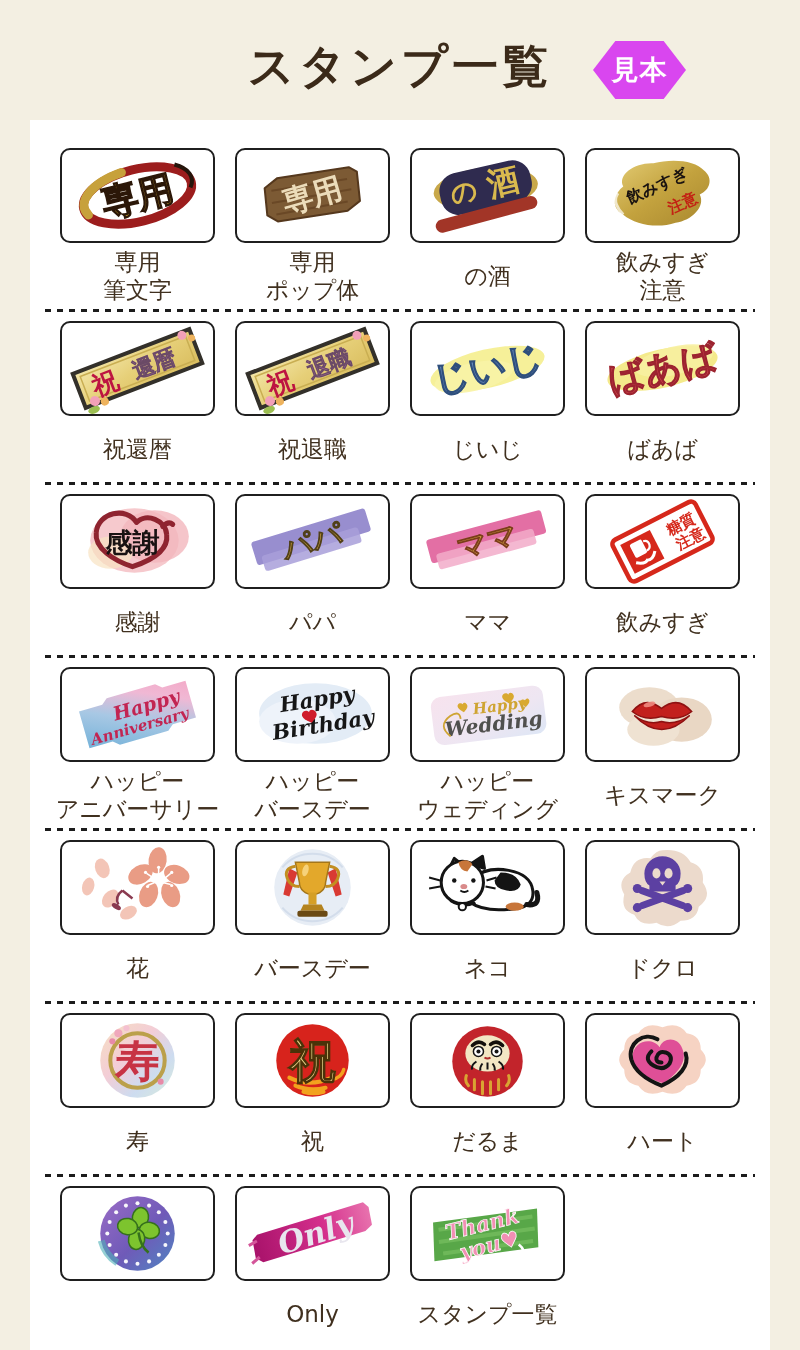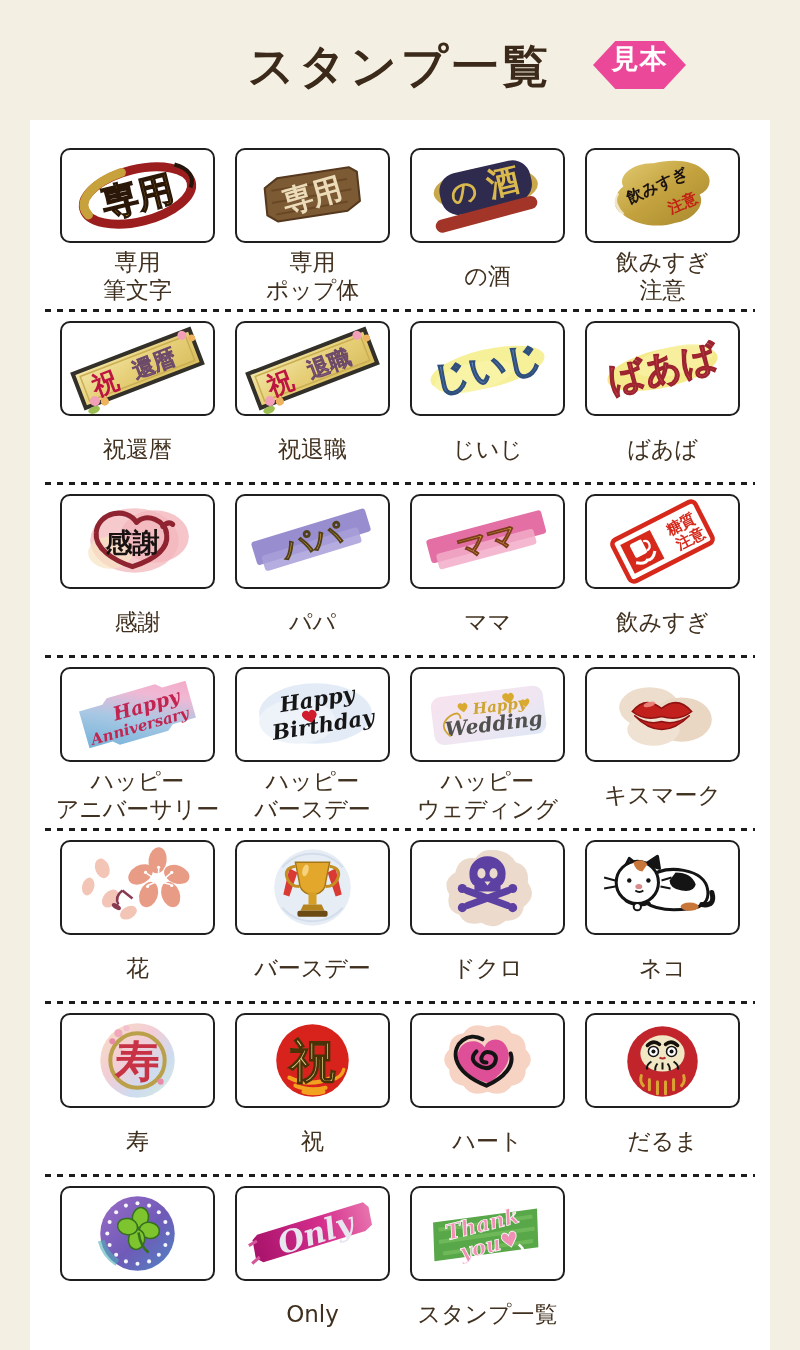--- a/index.html
+++ b/index.html
@@ -7,24 +7,24 @@
     width:800px;height:1350px;overflow:hidden;
     background:#f3efe2;
     font-family:"DejaVu Sans",sans-serif;
   }
   .header{position:relative;height:103px}
   .title{
     margin:17px;text-align:center;font-size:46px;font-weight:bold;
     color:#3b2a19;letter-spacing:4px;padding-top:26px;line-height:1;
   }
   .badge{
-    position:absolute;left:593px;top:24px;width:93px;height:48px;
-    background:#ec4899;
+    position:absolute;left:593px;top:24px;width:93px;height:58px;
+    background:#d946ef;
     clip-path:polygon(24% 0,76% 0,100% 50%,76% 100%,24% 100%,0 50%);
-    display:flex;justify-content:center;
+    display:flex;align-items:center;justify-content:center;
   }
   .badge span{color:#ffffff;font-size:27px;font-weight:bold;letter-spacing:1px}
   .panel{
     width:740px;margin:0 auto;background:#ffffff;
     padding:28px 0 18px;box-sizing:border-box;
   }
   .row{
     display:grid;grid-template-columns:repeat(4,155px);
     column-gap:20px;justify-content:center;
   }
@@ -371,40 +371,20 @@
               <path d="M98 26 l6 26 l-6 2 l-8 -24 z" fill="#d93a33"></path>
               <path d="M58 24 q-12 2 -8 12 q3 8 12 8 M92 24 q12 2 8 12 q-3 8 -12 8" fill="none" stroke="#c28e20" stroke-width="3"></path>
               <path d="M58 20 h34 l-4 20 a13 12 0 0 1 -26 0 z" fill="#e3a82b" stroke="#a4761a" stroke-width="1.5"></path>
               <rect x="71" y="50" width="8" height="12" fill="#d59f26"></rect>
               <path d="M66 62 h18 l3 6 h-24 z" fill="#b4831e"></path>
               <rect x="60" y="68" width="30" height="6" rx="2" fill="#6b4a14"></rect>
               <ellipse cx="68" cy="28" rx="3" ry="6" fill="#f6d27a" transform="rotate(15 68 28)"></ellipse>
             </svg>
           </div>
           <figcaption class="label">バースデー</figcaption>
-        </figure>
-        <figure class="cell">
-          <div class="card">
-            <svg viewBox="0 0 150 90" xmlns="http://www.w3.org/2000/svg">
-              <path d="M75 8 q20 -2 28 12 q14 4 12 20 q10 14 -4 24 q-2 14 -18 14 q-12 10 -24 2 q-16 4 -22 -8 q-14 -4 -10 -20 q-8 -14 6 -22 q4 -16 20 -14 q6 -8 12 -8 z" fill="#ecdacc"></path>
-              <g fill="#5c40a2">
-                <path d="M75 14 a18 17 0 0 1 18 17 q0 9 -5 12 l0 6 h-26 l0 -6 q-5 -3 -5 -12 a18 17 0 0 1 18 -17 z"></path>
-                <rect x="50" y="52" width="50" height="7" rx="3.5" transform="rotate(20 75 55)"></rect>
-                <rect x="50" y="52" width="50" height="7" rx="3.5" transform="rotate(-20 75 55)"></rect>
-                <circle cx="50" cy="46" r="4.5"></circle>
-                <circle cx="100" cy="46" r="4.5"></circle>
-                <circle cx="50" cy="65" r="4.5"></circle>
-                <circle cx="100" cy="65" r="4.5"></circle>
-              </g>
-              <ellipse cx="69" cy="31" rx="4" ry="5" fill="#ecdacc"></ellipse>
-              <ellipse cx="81" cy="31" rx="4" ry="5" fill="#ecdacc"></ellipse>
-              <path d="M72 39 h6 l-3 4 z" fill="#ecdacc"></path>
-            </svg>
-          </div>
-          <figcaption class="label">ドクロ</figcaption>
         </figure>
         <figure class="cell">
           <div class="card">
             <svg viewBox="0 0 150 90" xmlns="http://www.w3.org/2000/svg">
               <path d="M60 36 q14 -12 36 -8 q22 4 24 20 q2 16 -18 18 q-30 4 -44 -6 z" fill="#ffffff" stroke="#141414" stroke-width="3" stroke-linejoin="round"></path>
               <path d="M88 30 q16 0 20 12 q-2 8 -14 6 q-12 -2 -12 -10 z" fill="#141414"></path>
               <ellipse cx="102" cy="64" rx="9" ry="4" fill="#c8763a"></ellipse>
               <path d="M114 62 q14 2 10 -12" stroke="#141414" stroke-width="5" fill="none" stroke-linecap="round"></path>
               <path d="M36 28 l6 -12 l10 8 z" fill="#ffffff" stroke="#141414" stroke-width="3" stroke-linejoin="round"></path>
               <path d="M58 22 l12 -8 l2 12 z" fill="#141414" stroke="#141414" stroke-width="3" stroke-linejoin="round"></path>
@@ -414,20 +394,40 @@
               <circle cx="61" cy="38" r="2.2" fill="#141414"></circle>
               <ellipse cx="51.5" cy="44" rx="3.4" ry="2.6" fill="#d98a8a"></ellipse>
               <path d="M48 48 q4 3 8 0" stroke="#141414" stroke-width="1.8" fill="none"></path>
               <path d="M28 38 l-11 -3 M28 44 l-11 2 M74 38 l10 -3 M73 44 l10 2" stroke="#141414" stroke-width="2"></path>
               <path d="M38 58 q13 8 25 2" stroke="#141414" stroke-width="2.5" fill="none"></path>
               <circle cx="50" cy="64" r="3.6" fill="#ffffff" stroke="#141414" stroke-width="2"></circle>
             </svg>
           </div>
           <figcaption class="label">ネコ</figcaption>
         </figure>
+        <figure class="cell">
+          <div class="card">
+            <svg viewBox="0 0 150 90" xmlns="http://www.w3.org/2000/svg">
+              <path d="M75 8 q20 -2 28 12 q14 4 12 20 q10 14 -4 24 q-2 14 -18 14 q-12 10 -24 2 q-16 4 -22 -8 q-14 -4 -10 -20 q-8 -14 6 -22 q4 -16 20 -14 q6 -8 12 -8 z" fill="#ecdacc"></path>
+              <g fill="#5c40a2">
+                <path d="M75 14 a18 17 0 0 1 18 17 q0 9 -5 12 l0 6 h-26 l0 -6 q-5 -3 -5 -12 a18 17 0 0 1 18 -17 z"></path>
+                <rect x="50" y="52" width="50" height="7" rx="3.5" transform="rotate(20 75 55)"></rect>
+                <rect x="50" y="52" width="50" height="7" rx="3.5" transform="rotate(-20 75 55)"></rect>
+                <circle cx="50" cy="46" r="4.5"></circle>
+                <circle cx="100" cy="46" r="4.5"></circle>
+                <circle cx="50" cy="65" r="4.5"></circle>
+                <circle cx="100" cy="65" r="4.5"></circle>
+              </g>
+              <ellipse cx="69" cy="31" rx="4" ry="5" fill="#ecdacc"></ellipse>
+              <ellipse cx="81" cy="31" rx="4" ry="5" fill="#ecdacc"></ellipse>
+              <path d="M72 39 h6 l-3 4 z" fill="#ecdacc"></path>
+            </svg>
+          </div>
+          <figcaption class="label">ドクロ</figcaption>
+        </figure>
       </div>
       <div class="sep"></div>
       <div class="row">
         <figure class="cell">
           <div class="card">
             <svg viewBox="0 0 150 90" xmlns="http://www.w3.org/2000/svg">
               <defs>
                 <linearGradient id="g21" x1="0" y1="0" x2="1" y2="1">
                   <stop offset="0" stop-color="#f6dfc0"></stop>
                   <stop offset="0.4" stop-color="#f3cdd6"></stop>
@@ -449,49 +449,49 @@
         <figure class="cell">
           <div class="card">
             <svg viewBox="0 0 150 90" xmlns="http://www.w3.org/2000/svg">
               <circle cx="75" cy="45" r="36" fill="#d7231c"></circle>
               <path d="M58 70 q14 6 30 2 M52 62 q20 10 42 0 M66 76 q10 3 20 0" stroke="#f2a21e" stroke-width="4" fill="none" stroke-linecap="round"></path>
               <path d="M94 64 q10 -2 12 -10" stroke="#f2a21e" stroke-width="3.5" fill="none" stroke-linecap="round"></path>
               <text x="75" y="61" font-size="46" font-weight="bold" text-anchor="middle" fill="#ecd88c" stroke="#4a3208" stroke-width="1" font-family="DejaVu Sans, sans-serif">祝</text>
             </svg>
           </div>
           <figcaption class="label">祝</figcaption>
-        </figure>
-        <figure class="cell">
-          <div class="card">
-            <svg viewBox="0 0 150 90" xmlns="http://www.w3.org/2000/svg">
-              <path d="M75 12 q16 -6 24 6 q14 2 14 16 q10 10 0 20 q0 14 -14 16 q-8 12 -24 6 q-16 6 -24 -6 q-14 -2 -14 -16 q-10 -10 0 -20 q0 -14 14 -16 q8 -12 24 -6 z" fill="#f6d3c3"></path>
-              <path d="M74 32 C 68 20 48 22 46 38 C 44 52 60 62 73 68 C 88 60 100 50 96 36 C 93 23 78 23 74 32 z" fill="#df4f97" transform="rotate(-8 72 45)"></path>
-              <path d="M70 24 C 56 16 40 28 44 44 C 48 58 64 66 74 70 C 92 62 102 50 98 38 M64 36 q-8 8 2 14 q10 6 16 -2 q4 -8 -4 -11 q-7 -2 -9 5 q-1 5 5 5" fill="none" stroke="#141414" stroke-width="4" stroke-linecap="round"></path>
-            </svg>
-          </div>
-          <figcaption class="label">ハート</figcaption>
         </figure>
         <figure class="cell">
           <div class="card">
             <svg viewBox="0 0 150 90" xmlns="http://www.w3.org/2000/svg">
               <circle cx="75" cy="46" r="35" fill="#c2242b"></circle>
               <ellipse cx="75" cy="38" rx="22" ry="18" fill="#f2e7c4"></ellipse>
               <path d="M60 30 q6 -6 12 -1 M78 29 q6 -5 12 1" stroke="#14100c" stroke-width="3.5" fill="none" stroke-linecap="round"></path>
               <circle cx="66" cy="36" r="5" fill="#ffffff" stroke="#141414" stroke-width="1.5"></circle>
               <circle cx="84" cy="36" r="5" fill="#ffffff" stroke="#141414" stroke-width="1.5"></circle>
               <circle cx="66" cy="36" r="2" fill="#141414"></circle>
               <circle cx="84" cy="36" r="2" fill="#141414"></circle>
               <path d="M72 42 q3 2 6 0" stroke="#b03030" stroke-width="2" fill="none"></path>
               <path d="M64 46 q-6 4 -4 8 M86 46 q6 4 4 8 M70 48 q-3 4 -2 7 M80 48 q3 4 2 7 M75 47 v7" stroke="#141414" stroke-width="2" fill="none"></path>
               <g stroke="#d9a432" stroke-width="3" stroke-linecap="round" fill="none">
                 <path d="M62 64 v10 M70 66 v12 M78 66 v12 M86 64 v10 M54 60 q-2 6 2 10 M96 60 q2 6 -2 10"></path>
               </g>
             </svg>
           </div>
           <figcaption class="label">だるま</figcaption>
+        </figure>
+        <figure class="cell">
+          <div class="card">
+            <svg viewBox="0 0 150 90" xmlns="http://www.w3.org/2000/svg">
+              <path d="M75 12 q16 -6 24 6 q14 2 14 16 q10 10 0 20 q0 14 -14 16 q-8 12 -24 6 q-16 6 -24 -6 q-14 -2 -14 -16 q-10 -10 0 -20 q0 -14 14 -16 q8 -12 24 -6 z" fill="#f6d3c3"></path>
+              <path d="M74 32 C 68 20 48 22 46 38 C 44 52 60 62 73 68 C 88 60 100 50 96 36 C 93 23 78 23 74 32 z" fill="#df4f97" transform="rotate(-8 72 45)"></path>
+              <path d="M70 24 C 56 16 40 28 44 44 C 48 58 64 66 74 70 C 92 62 102 50 98 38 M64 36 q-8 8 2 14 q10 6 16 -2 q4 -8 -4 -11 q-7 -2 -9 5 q-1 5 5 5" fill="none" stroke="#141414" stroke-width="4" stroke-linecap="round"></path>
+            </svg>
+          </div>
+          <figcaption class="label">ハート</figcaption>
         </figure>
       </div>
       <div class="sep"></div>
       <div class="row">
         <figure class="cell">
           <div class="card">
             <svg viewBox="0 0 150 90" xmlns="http://www.w3.org/2000/svg">
               <defs>
                 <linearGradient id="g25" x1="0" y1="0" x2="1" y2="1">
                   <stop offset="0" stop-color="#9a6cc6"></stop>

